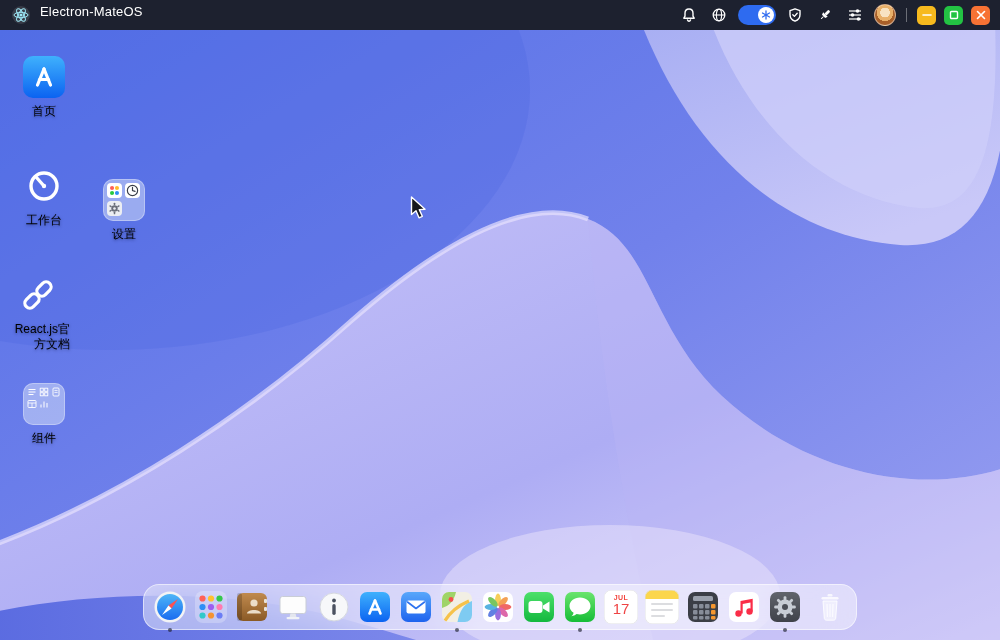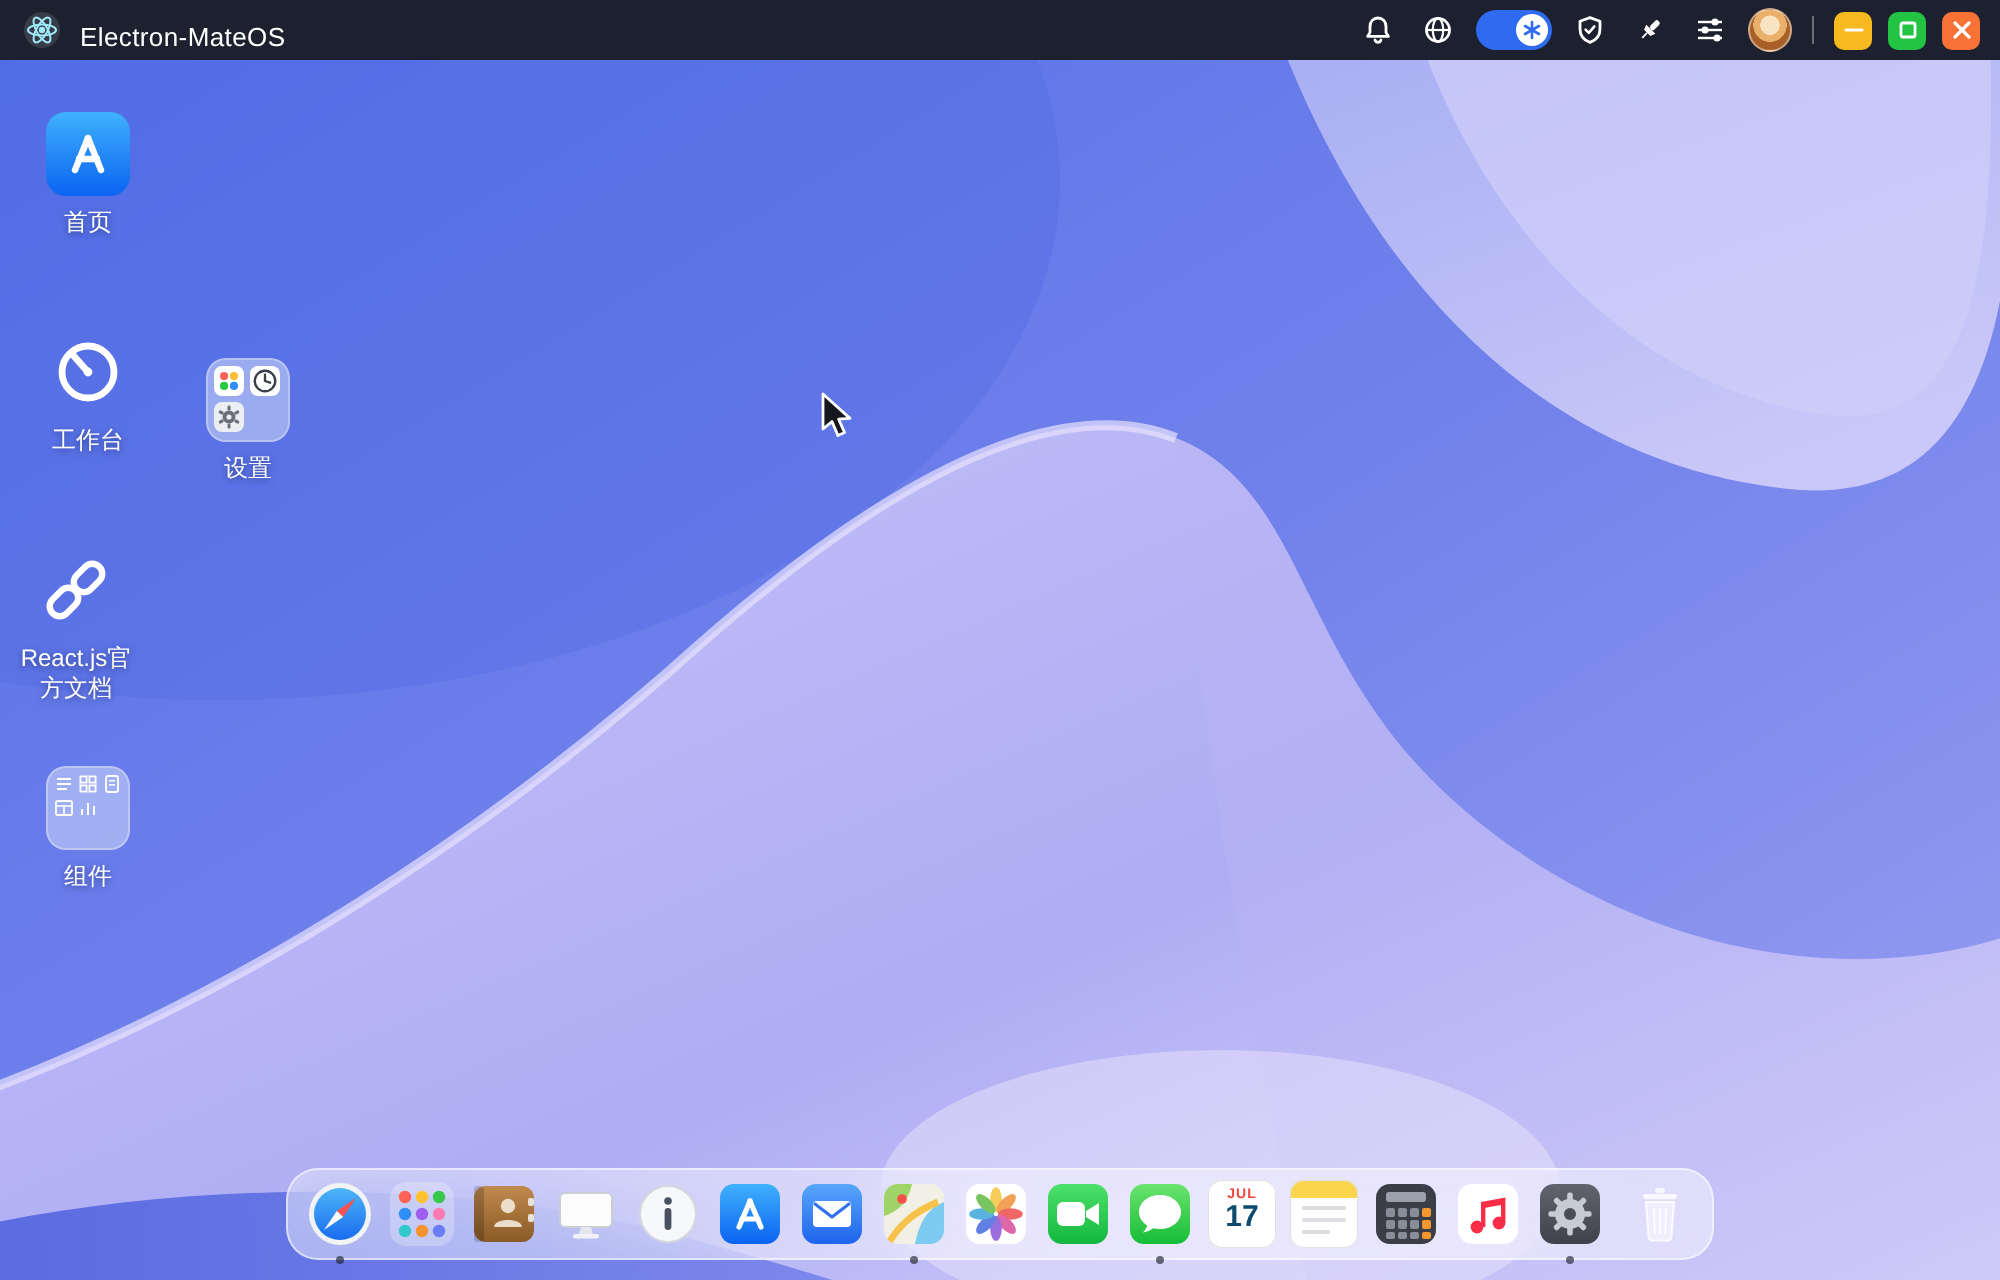--- a/index.html
+++ b/index.html
@@ -5,21 +5,21 @@
   *{margin:0;padding:0;box-sizing:border-box}
   html,body{width:1000px;height:640px;overflow:hidden}
   body{font-family:"Liberation Sans","DejaVu Sans",sans-serif;background:#000}
   .screen{position:relative;width:1000px;height:640px;overflow:hidden;background:#5873e8}
   
   .wallpaper{position:absolute;left:0;top:30px;width:1000px;height:610px}
   .wallpaper svg{display:block;width:100%;height:100%}
   
   .menubar{position:absolute;top:0;left:0;right:0;height:30px;background:rgba(25,27,32,0.93);
     display:flex;align-items:center;justify-content:space-between;padding:0 10px;z-index:50}
-  .mb-left{display:flex;align-items:flex-end;gap:8px}
+  .mb-left{display:flex;align-items:flex-start;gap:8px}
   .mb-title{color:#fff;font-size:13px;letter-spacing:.2px}
   .mb-right{display:flex;align-items:center;gap:8px}
   .tray-btn{width:22px;height:22px;display:flex;align-items:center;justify-content:center;border-radius:50%;cursor:pointer}
   .toggle{width:38px;height:20px;border-radius:10px;background:#2e6bf0;position:relative;cursor:pointer;flex:0 0 auto}
   .knob{position:absolute;right:2px;top:2px;width:16px;height:16px;border-radius:50%;background:#fff;
     display:flex;align-items:center;justify-content:center}
   .avatar{width:22px;height:22px;border-radius:50%;border:1px solid rgba(255,255,255,.45);
     background:radial-gradient(circle at 50% 38%,#f8e3c2 0 30%,#e8b06a 31% 52%,#a85f28 53% 100%);cursor:pointer}
   .mb-divider{width:1px;height:14px;background:rgba(255,255,255,.35);margin:0 2px}
   .wb{width:19px;height:19px;border:none;border-radius:5px;display:flex;align-items:center;justify-content:center;padding:0;cursor:pointer}
@@ -28,34 +28,34 @@
   .dicon{position:absolute;width:76px;display:flex;flex-direction:column;align-items:center;gap:6px;z-index:10;cursor:pointer}
   .tile{width:42px;height:42px;border-radius:10px;flex:0 0 auto}
   .tile svg{display:block;width:42px;height:42px}
   .tile.folder{background:rgba(208,219,248,0.55);box-shadow:inset 0 0 0 1px rgba(255,255,255,0.3);
     display:flex;flex-wrap:wrap;gap:3px;padding:4px;align-content:flex-start}
   .tile.bare{background:transparent}
   .mini{width:15px;height:15px;border-radius:4px;overflow:hidden;flex:0 0 auto}
   .mini svg{display:block;width:15px;height:15px}
   .mini10{width:10px;height:10px;border-radius:2px;overflow:hidden;flex:0 0 auto}
   .mini10 svg{display:block;width:10px;height:10px}
-  .dlabel{color:#ffffff;font-size:12px;line-height:15px;text-align:center;
+  .dlabel{color:#000000;font-size:12px;line-height:15px;text-align:right;
     text-shadow:0 1px 3px rgba(10,20,60,.5);word-break:break-all}
   
   .dock{position:absolute;left:50%;bottom:10px;transform:translateX(-50%);height:46px;
     display:flex;align-items:center;gap:7px;padding:0 9px;background:rgba(255,255,255,0.45);
     border:1px solid rgba(255,255,255,0.55);border-radius:16px;backdrop-filter:blur(18px);z-index:20}
   .ditem{position:relative;width:34px;height:34px;cursor:pointer;flex:0 0 auto}
   .ditem>svg{display:block;width:34px;height:34px}
   .run-dot{position:absolute;left:50%;bottom:-8px;transform:translateX(-50%);width:4px;height:4px;border-radius:50%;
     background:rgba(30,34,48,0.65);opacity:0}
   .cal-box{width:34px;height:34px;border-radius:7px;background:#fff;display:flex;flex-direction:column;align-items:center;
     box-shadow:inset 0 0 0 .5px #dfe0e4}
   .cal-m{font-size:7px;font-weight:700;color:#f2453d;letter-spacing:.5px;margin-top:4px}
-  .cal-d{font-size:15px;color:#0c4a6e;line-height:16px;font-weight:700}
+  .cal-d{font-size:15px;color:#ef4444;line-height:16px;font-weight:400}
   .notes-box{width:34px;height:34px;border-radius:7px;background:linear-gradient(#fbd64d 0,#fbd64d 9px,#fff 9px);
     box-shadow:inset 0 0 0 .5px #dfe0e4;padding-top:13px}
   .note-line{height:2px;background:#dcdde0;margin:0 6px 4px;border-radius:1px}
   
   .cursor{position:absolute;left:410px;top:196px;z-index:60;pointer-events:none}
 </style>
 </head>
 <body>
 
 <div class="screen">

